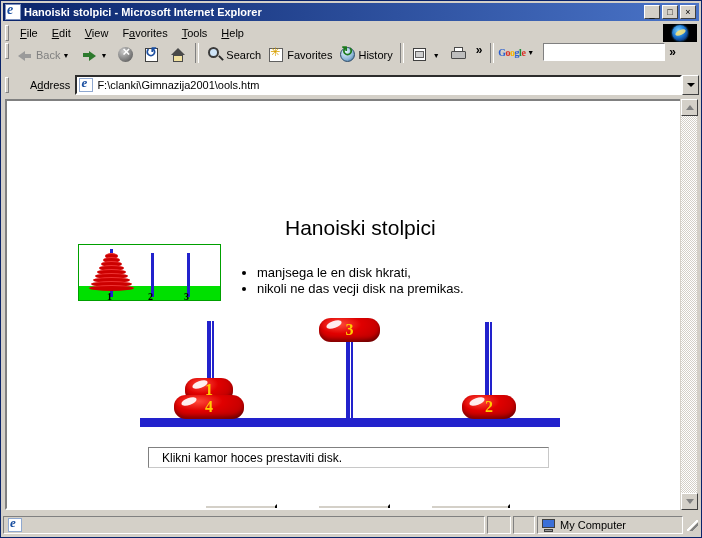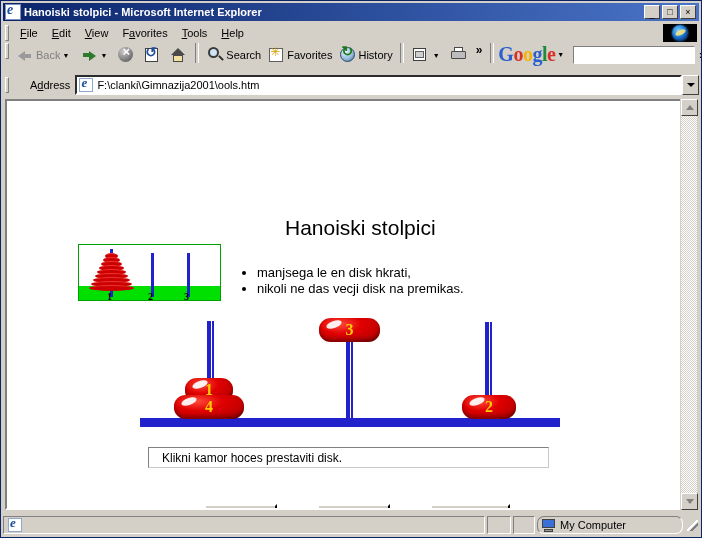--- a/index.html
+++ b/index.html
@@ -261,21 +261,21 @@
   }
   .ic-print::after {
     content:""; position:absolute; left:5px; top:2px;
     width:9px; height:5px; background:#ffffff; border:1px solid #4a4a4a;
     box-sizing:border-box;
   }
 
   .chev { font-size: 12px; font-weight: bold; color:#000; padding: 0 4px; }
 
   #google-area { display:flex; align-items:center; }
-  #google-logo { font-family: "Liberation Serif", serif; font-size:20px; font-weight:bold; letter-spacing:-0.5px; }
+  #google-logo { font-family: "Liberation Serif", serif; font-size:10px; font-weight:bold; letter-spacing:-0.5px; }
   #google-logo .g1{color:#2a5fd0;} #google-logo .o1{color:#d93025;}
   #google-logo .o2{color:#f5b400;} #google-logo .g2{color:#2a5fd0;}
   #google-logo .l{color:#1e8b3a;} #google-logo .e{color:#d93025;}
   #google-box {
     width: 122px; height: 18px;
     background: #ffffff;
     border: 1px solid;
     border-color: #808080 #ffffff #ffffff #808080;
     margin-left: 6px;
     box-sizing: border-box;
@@ -519,21 +519,21 @@
     height: 18px;
     border: 1px solid;
     border-color: #808080 #ffffff #ffffff #808080;
     box-sizing: border-box;
     display: flex; align-items: center;
     margin-right: 2px;
   }
   #sp-main { flex: 1; padding-left: 2px; }
   #sp-a { width: 24px; }
   #sp-b { width: 22px; }
-  #sp-zone { width: 146px; padding-left: 3px; display:flex; align-items:center;border-radius:7px; }
+  #sp-zone { width: 146px; padding-left: 3px; display:flex; align-items:center; }
   #status-ieicon {
     width: 14px; height: 14px;
     background: #ffffff;
     border: 1px solid #8fa8d0;
     position: relative; flex: none;
     margin-left: 2px;
     box-sizing: border-box;
   }
   #status-ieicon::after {
     content:"e"; position:absolute; left:1px; top:-4px;

